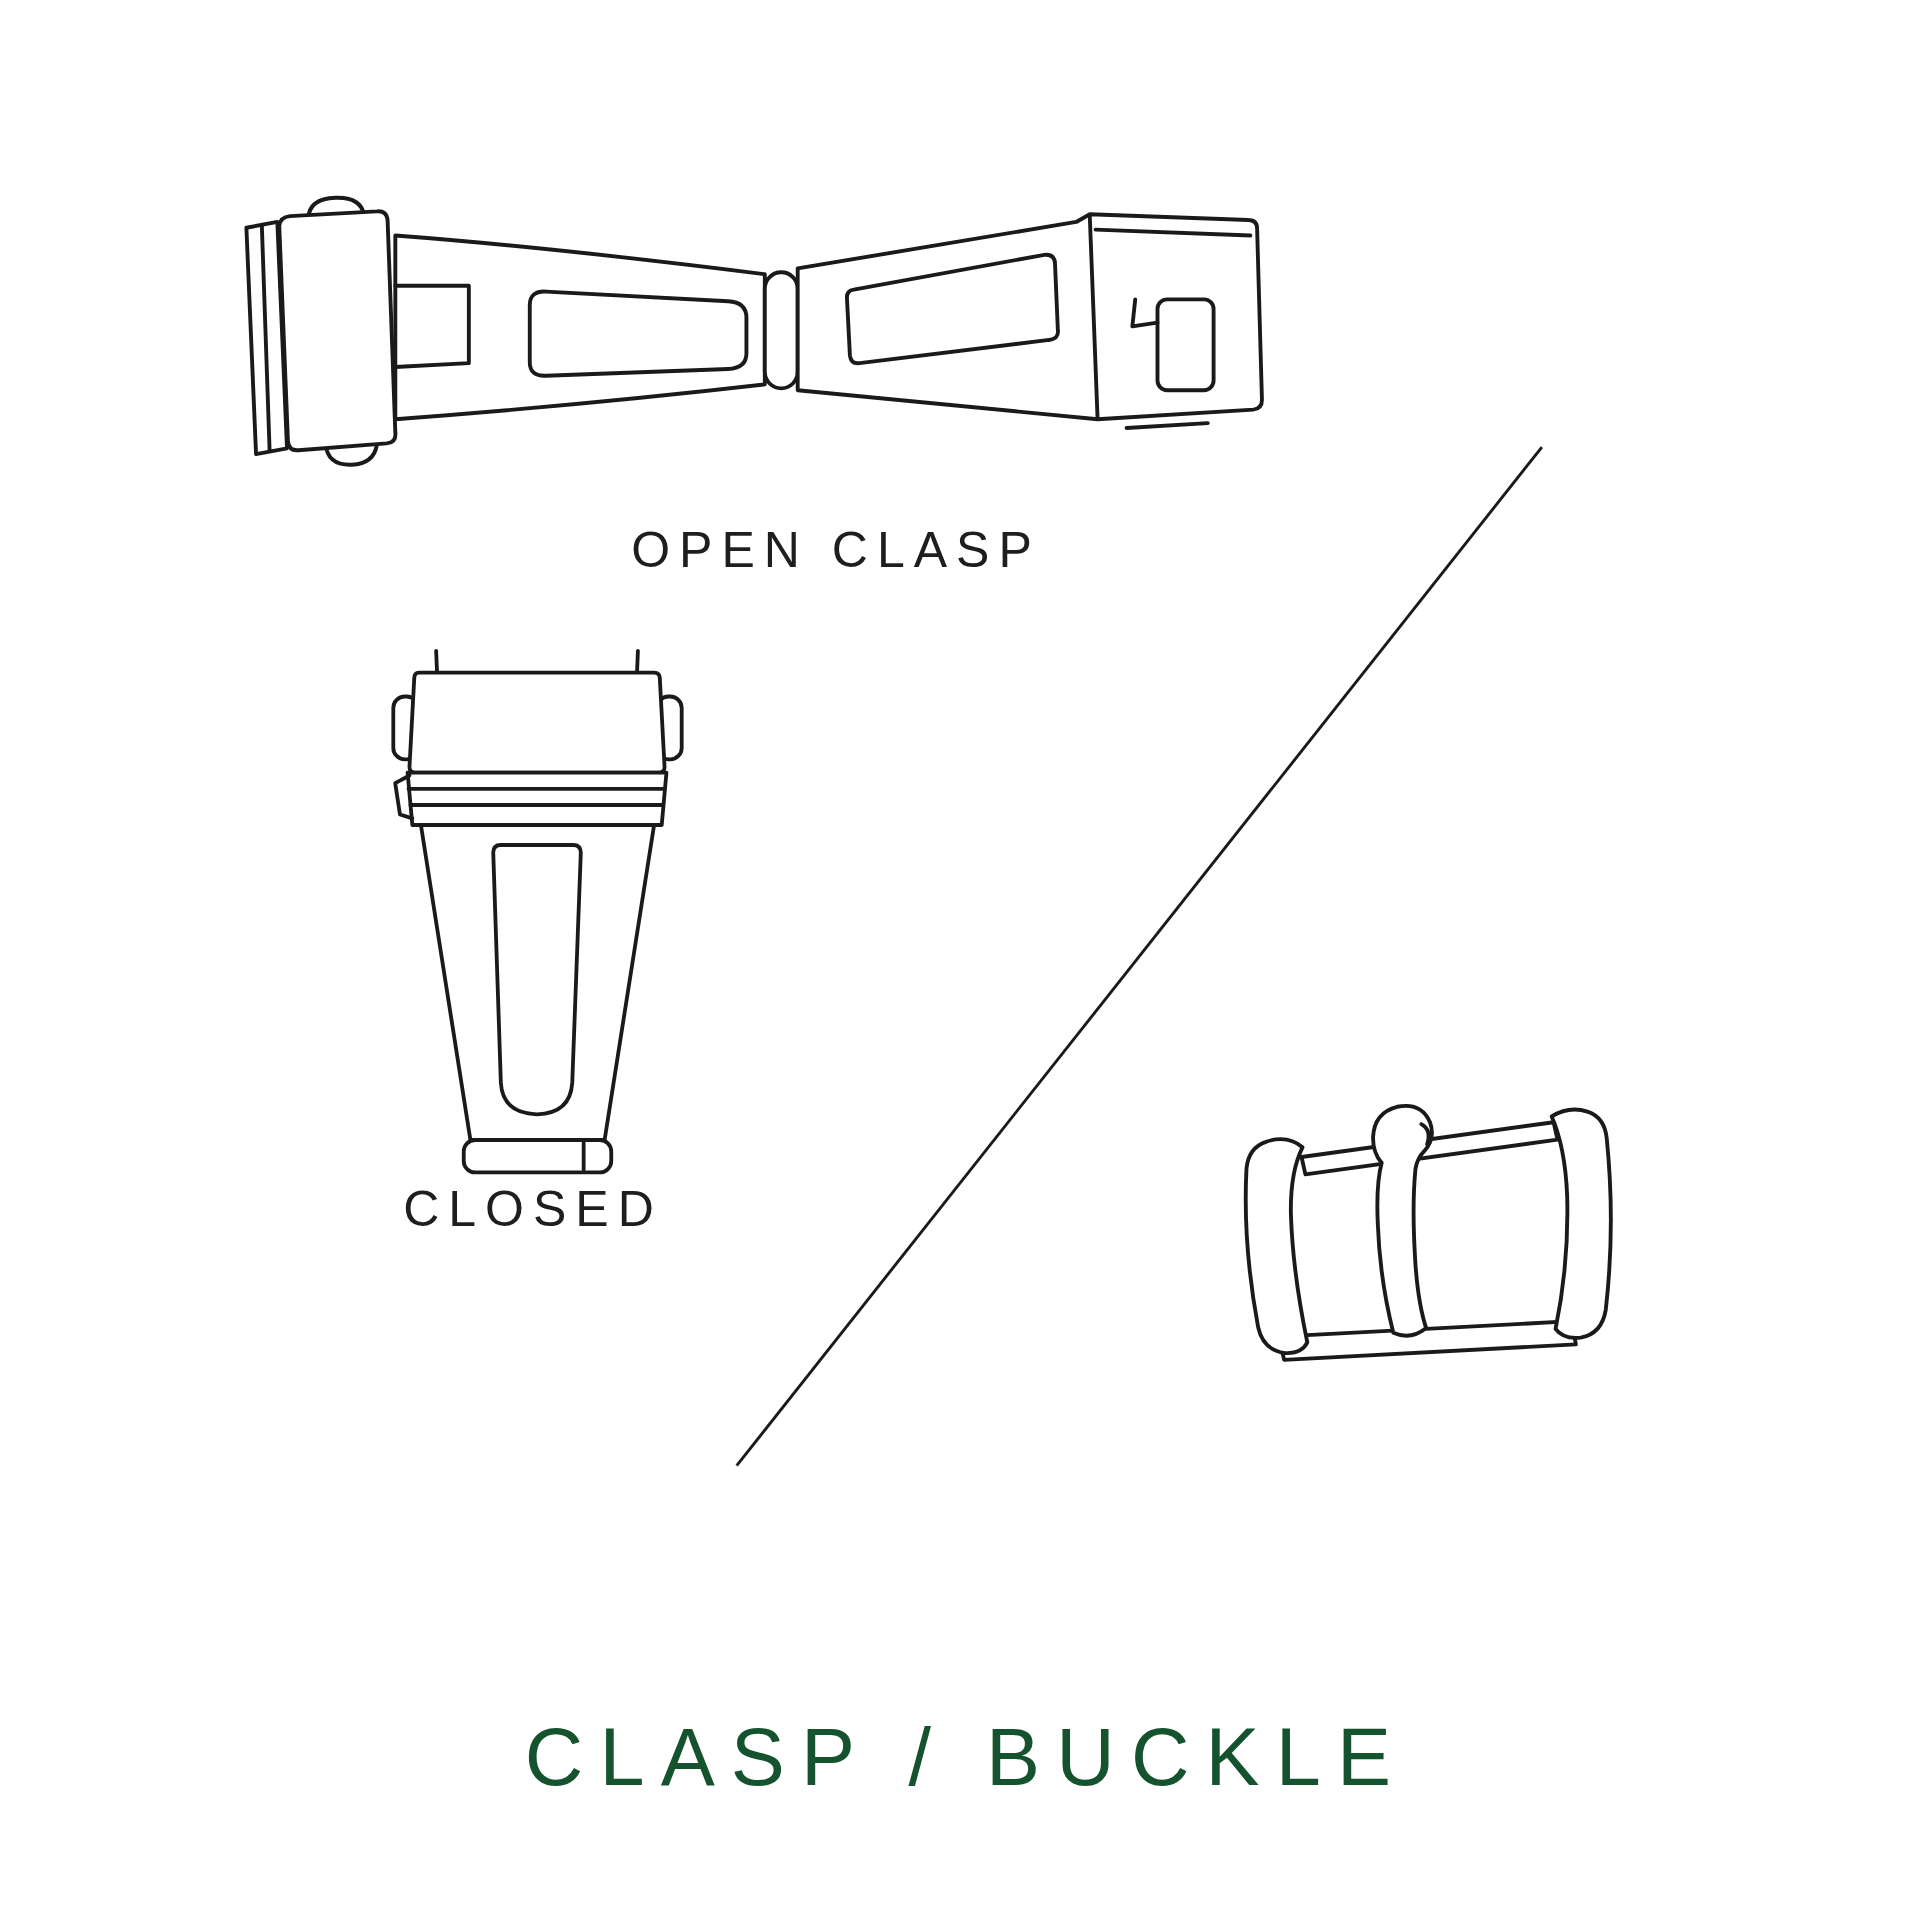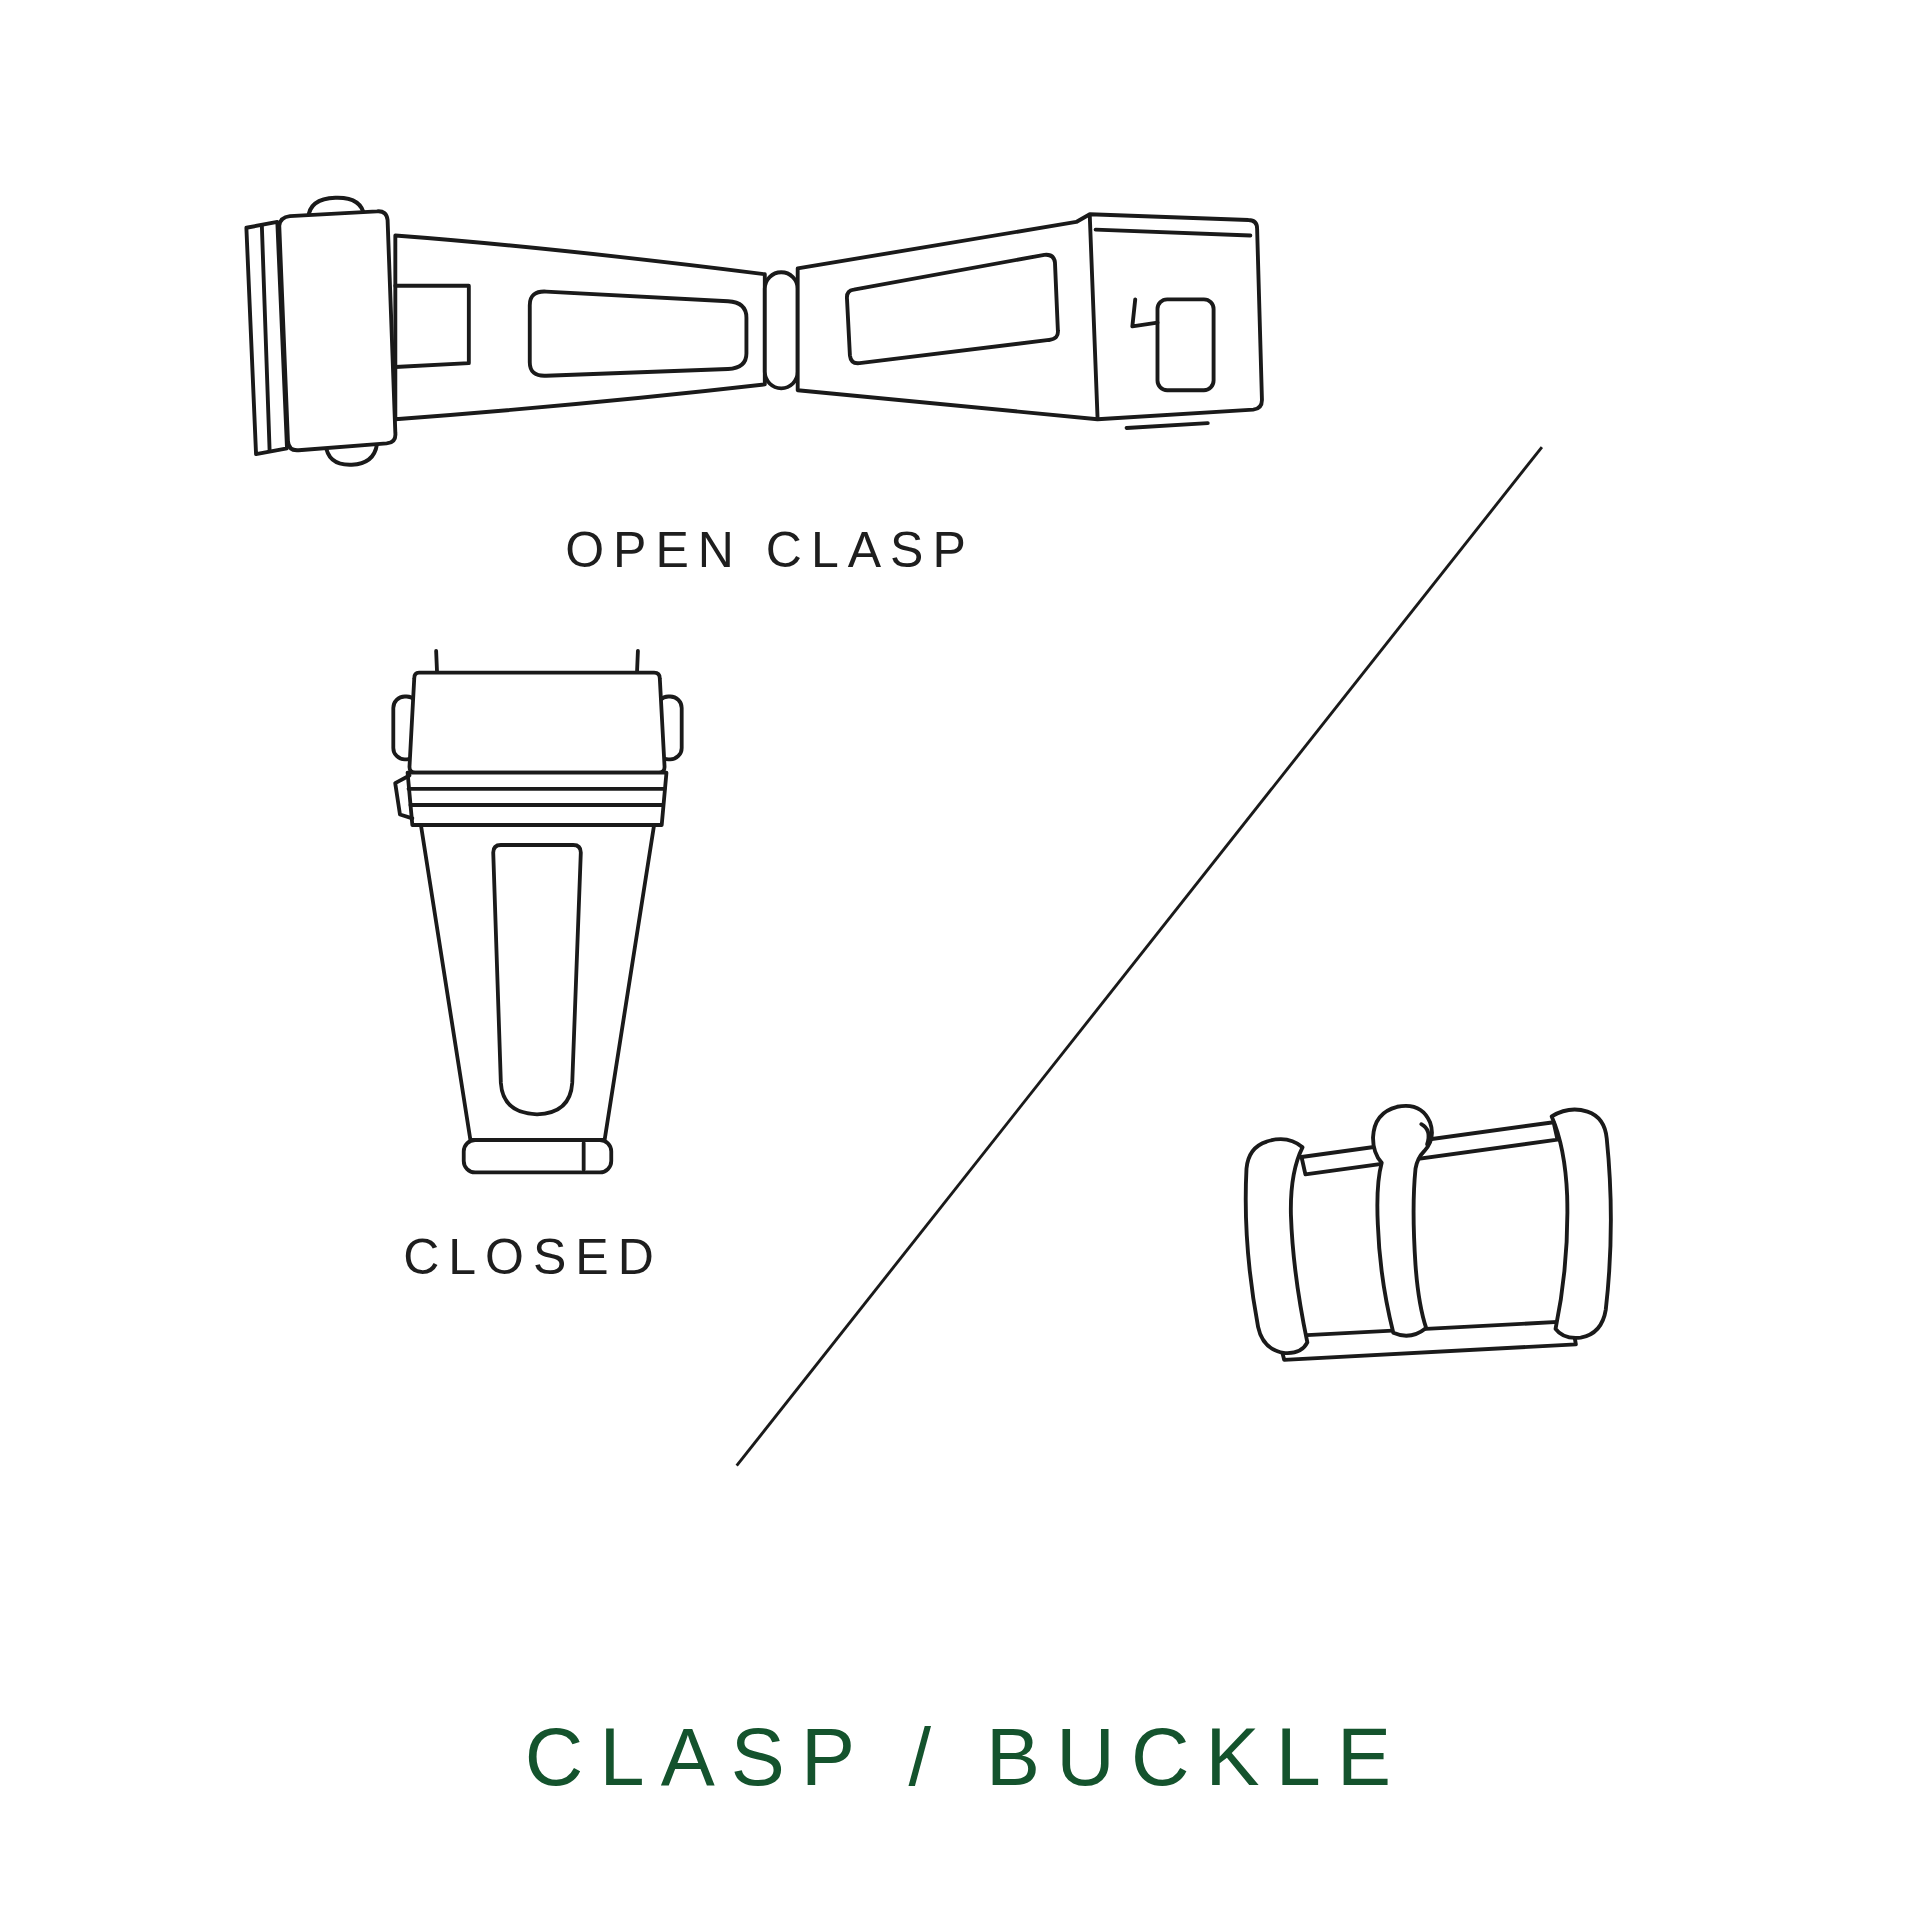--- a/index.html
+++ b/index.html
@@ -63,21 +63,21 @@
       <path d="M590,80 L878,32 L892,24 L1056,30 Q1065,30 1065,39 L1070,216 Q1070,225 1061,226 L900,236 L590,206 Z"></path>
       <line x1="892" y1="26" x2="900" y2="234"></line>
       <path d="M648,102 Q640,103 641,112 L644,170 Q645,179 654,178 L850,154 Q860,153 859,144 L856,74 Q855,65 845,66 Z"></path>
       <rect x="962" y="112" width="58" height="94" rx="10"></rect>
       <path d="M962,136 L936,140 L939,112" fill="none"></path>
       <line x1="898" y1="40" x2="1058" y2="46"></line>
       <line x1="930" y1="245" x2="1014" y2="240"></line>
     </g>
   </svg>
 
-  <div class="label" style="left:770px;top:521px">OPEN CLASP</div>
+  <div class="label" style="left:836px;top:521px">OPEN CLASP</div>
 
   <svg class="fig" viewBox="0 0 335 560" style="left:378px;top:647px;width:319px;height:533px">
     <g class="stroke-group" stroke-width="4">
 
       <line x1="61" y1="4" x2="62" y2="28"></line>
       <line x1="273" y1="4" x2="272" y2="28"></line>
 
       <rect x="16" y="52" width="26" height="66" rx="12"></rect>
       <rect x="293" y="52" width="26" height="66" rx="12"></rect>
 
@@ -89,21 +89,21 @@
       <path d="M33,135 L18,143 L23,176 L36,180" fill="none"></path>
 
       <path d="M45,187 L290,187 L238,518 L97,518 Z"></path>
       <path d="M129,208 Q121,208 121,216 L129,458 Q131,490 167,491 Q202,490 204,458 L213,216 Q213,208 205,208 Z"></path>
 
       <rect x="90" y="518" width="155" height="34" rx="12"></rect>
       <line x1="216" y1="521" x2="216" y2="549"></line>
     </g>
   </svg>
 
-  <div class="label" style="left:533px;top:1228px">CLOSED</div>
+  <div class="label" style="left:533px;top:1180px">CLOSED</div>
 
   <svg class="fig" viewBox="0 0 2000 2000" style="left:0;top:0;width:1931px;height:1931px">
     <line x1="1597" y1="463" x2="763" y2="1518" stroke="#1a1a1a" stroke-width="3"></line>
   </svg>
 
   <svg class="fig" viewBox="0 0 410 335" style="left:1232px;top:1079px;width:396px;height:325px">
     <g class="stroke-group" stroke-width="4">
 
       <path d="M48,266 L352,250 L356,274 L54,290 Z"></path>
 

